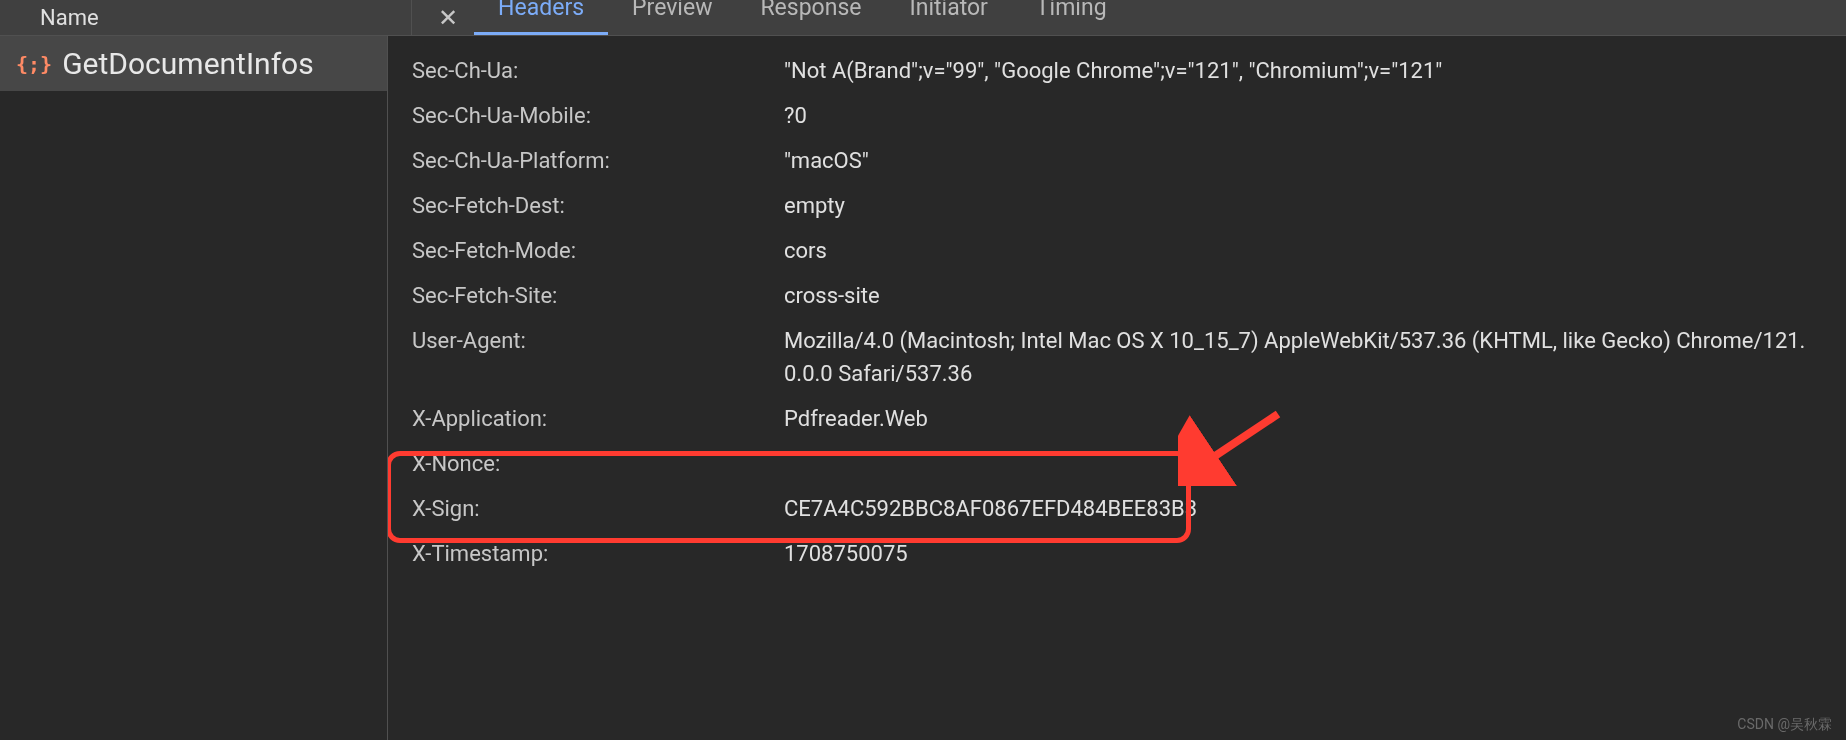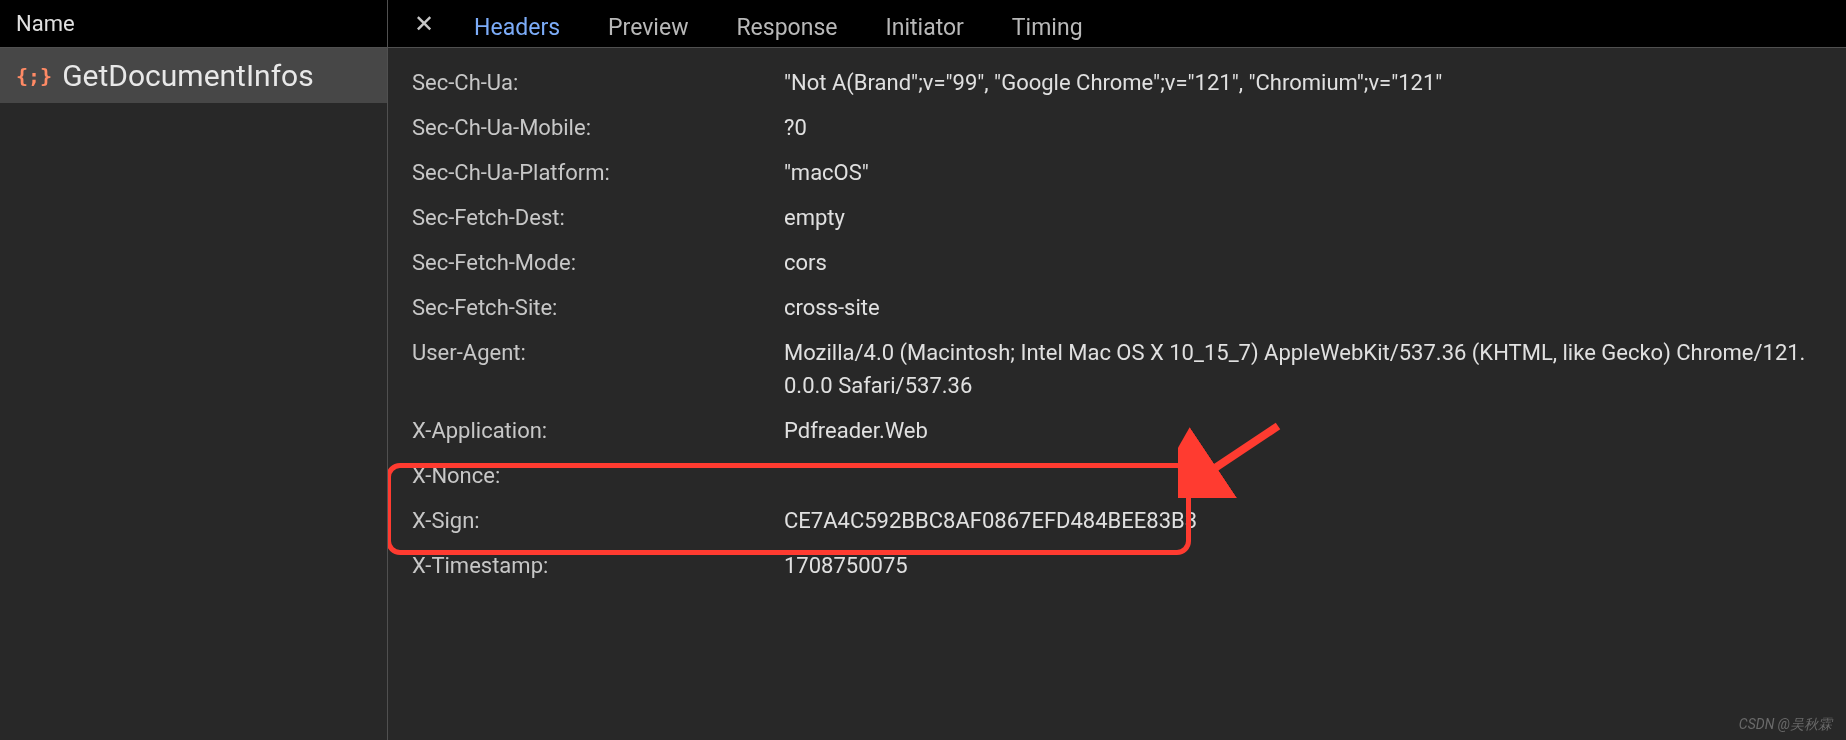--- a/index.html
+++ b/index.html
@@ -12,24 +12,25 @@
       background: #282828;
       color: #c7c7c7;
       font-size: 22px;
       width: 1846px;
       height: 740px;
       overflow: hidden;
       display: flex;
       flex-direction: column;
     }
     .top-bar {
-      height: 48px;
-      background: #000000;
+      height: 36px;
+      background: #404040;
       display: flex;
       border-bottom: 1px solid #505050;
+      padding-left: 24px;
     }
     .sidebar-header {
       width: 388px;
       padding: 12px 16px;
       color: #e0e0e0;
       font-size: 22px;
       display: flex;
       align-items: center;
       border-right: 1px solid #505050;
     }
@@ -117,33 +118,32 @@
     .arrow-svg {
       position: absolute;
       pointer-events: none;
     }
     .watermark {
       position: absolute;
       bottom: 6px;
       right: 14px;
       color: #6a6a6a;
       font-size: 14px;
-      font-style: italic;
     }
   </style>
 </head>
 <body>
 
 <div class="top-bar">
   <div class="sidebar-header">
     <span>Name</span>
   </div>
   <div class="tabs-bar">
     <div class="close-btn">✕</div>
-    <div id="tabs-container" style="display:flex;align-items:flex-start;height:100%">
+    <div id="tabs-container" style="display:flex;align-items:flex-end;height:100%">
         <div class="tab active">Headers</div>
         <div class="tab">Preview</div>
         <div class="tab">Response</div>
         <div class="tab">Initiator</div>
         <div class="tab">Timing</div>
       </div>
   </div>
 </div>
 
 <div class="main">

